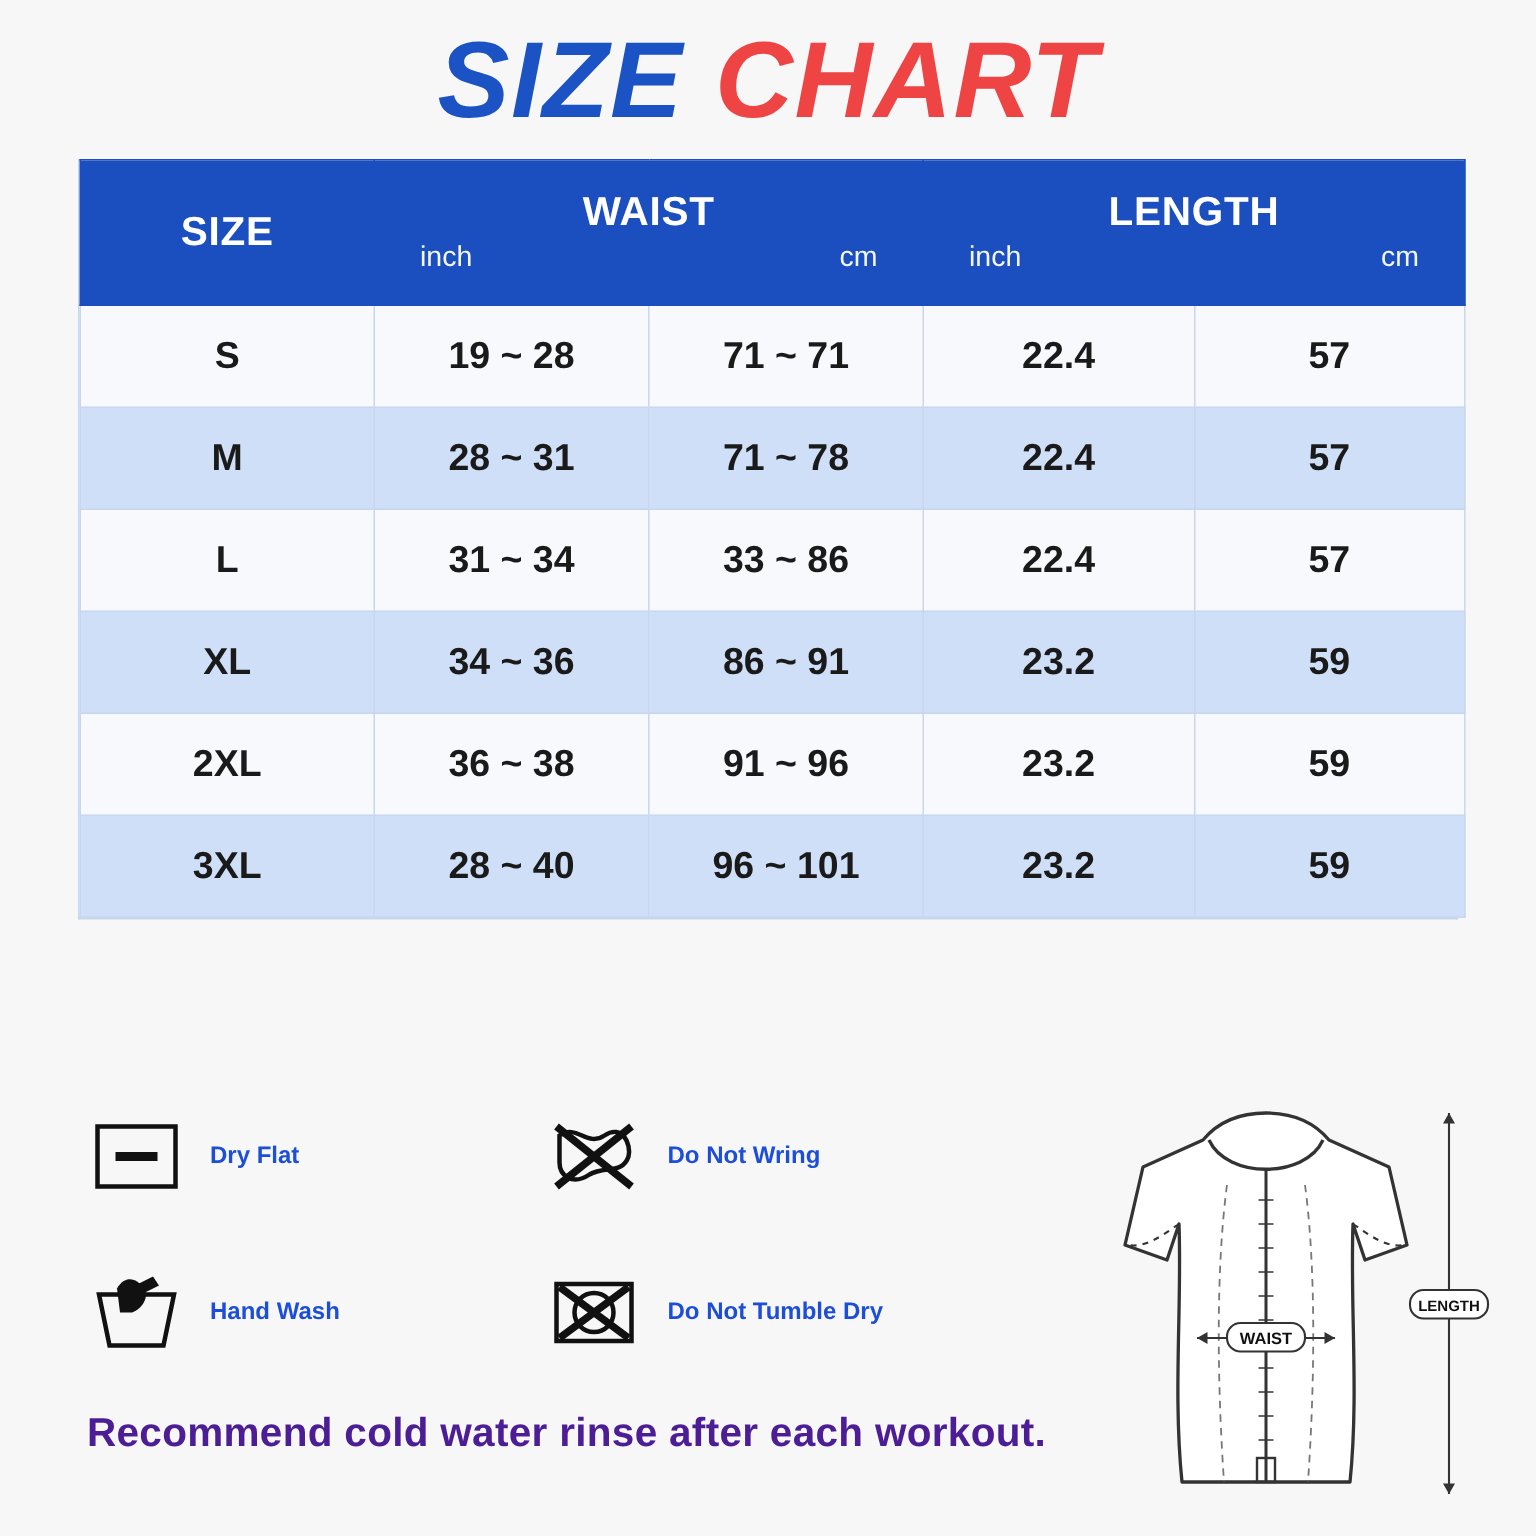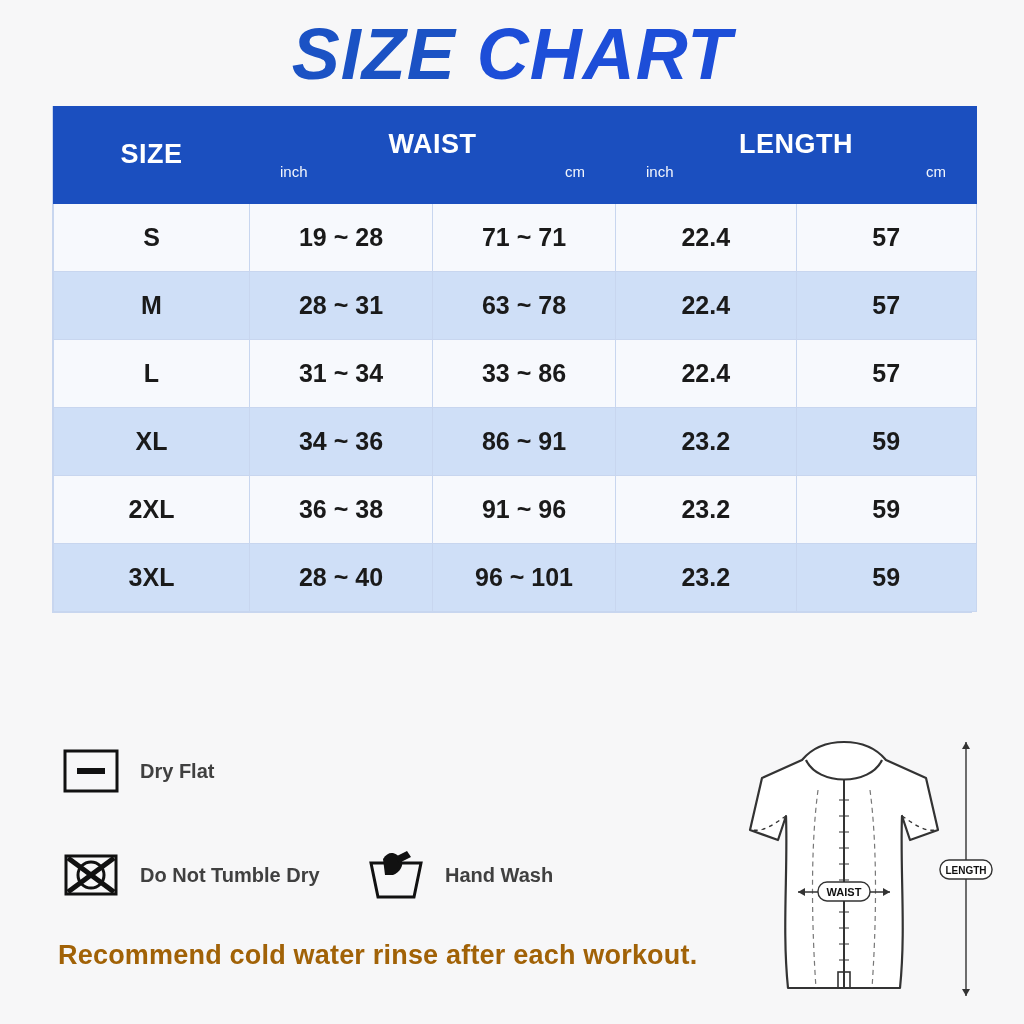--- a/index.html
+++ b/index.html
@@ -20,21 +20,21 @@
   .title {
     text-align: center;
     font-size: 72px;
     font-weight: bold;
     font-style: italic;
     letter-spacing: 1px;
     margin: 18px 0 10px 0;
     line-height: 1.0;
   }
   .title .t1 { color: #1b52c4; }
-  .title .t2 { color: #1d4ed8; }
+  .title .t2 { color: #ef4444; }
 
   
   .table-wrap {
     margin: 16px 52px 0 52px;
     border: 1px solid #c8d6ef;
     border-top: none;
     box-sizing: border-box;
   }
   table.size-chart {
     width: 100%;
@@ -53,21 +53,21 @@
     font-size: 27px;
     font-weight: bold;
     letter-spacing: 0.5px;
     display: block;
     line-height: 1.1;
   }
   .hdr-sub-row {
     display: flex;
     justify-content: space-between;
     padding: 4px 30px 0 30px;
-    font-size: 15px;
+    font-size: 19px;
     font-weight: normal;
   }
   .hdr-sub-row span { opacity: 0.95; }
   .col-size { width: 195px; }
   .col-waist { width: 365px; }
   .col-length { width: 360px; }
 
   table.size-chart td {
     border: 1px solid #c8d6ef;
     text-align: center;
@@ -101,42 +101,42 @@
   .care-icon {
     width: 62px;
     height: 62px;
     flex: 0 0 62px;
     display: flex;
     align-items: center;
     justify-content: center;
   }
   .care-label {
     margin-left: 18px;
-    font-size: 20px;
-    font-weight: bold;
-    color: #404040;
+    font-size: 16px;
+    font-weight: bold;
+    color: #1d4ed8;
   }
 
   
   .garment {
     position: absolute;
     right: 30px;
     top: 720px;
     width: 300px;
     height: 300px;
   }
 
   
   .note {
     position: absolute;
     left: 58px;
     top: 940px;
     font-size: 27px;
     font-weight: bold;
-    color: #a16207;
+    color: #4c1d95;
     letter-spacing: 0.2px;
   }
 </style>
 </head>
 <body>
 
 <div class="title">
   <span class="t1">SIZE</span>
   <span class="t2">CHART</span>
 </div>
@@ -168,21 +168,21 @@
       <tr class="odd">
         <td class="size-cell">S</td>
         <td>19 ~ 28</td>
         <td>71 ~ 71</td>
         <td>22.4</td>
         <td>57</td>
       </tr>
       <tr class="even">
         <td class="size-cell">M</td>
         <td>28 ~ 31</td>
-        <td>63 ~ 78</td>
+        <td>71 ~ 78</td>
         <td>22.4</td>
         <td>57</td>
       </tr>
       <tr class="odd">
         <td class="size-cell">L</td>
         <td>31 ~ 34</td>
         <td>33 ~ 86</td>
         <td>22.4</td>
         <td>57</td>
       </tr>
@@ -217,44 +217,54 @@
     <div class="care-item">
       <span class="care-icon">
         <svg width="58" height="46" viewBox="0 0 58 46">
           <rect x="3" y="3" width="52" height="40" fill="none" stroke="#111" stroke-width="3"></rect>
           <rect x="15" y="20" width="28" height="6" fill="#111"></rect>
         </svg>
       </span>
       <span class="care-label">Dry Flat</span>
     </div>
 
+    <div class="care-item">
+      <span class="care-icon">
+        <svg width="62" height="52" viewBox="0 0 62 52">
+          <path d="M8 12 C20 4, 26 20, 38 12 C50 4, 56 18, 54 26 C50 38, 38 32, 28 38 C16 46, 8 38, 8 30 Z" fill="none" stroke="#111" stroke-width="3"></path>
+          <line x1="6" y1="6" x2="56" y2="46" stroke="#111" stroke-width="5"></line>
+          <line x1="56" y1="6" x2="6" y2="46" stroke="#111" stroke-width="5"></line>
+        </svg>
+      </span>
+      <span class="care-label">Do Not Wring</span>
+    </div>
   </div>
 
   <div class="care-row">
+    <div class="care-item">
+      <span class="care-icon">
+        <svg width="58" height="52" viewBox="0 0 58 52">
+          <path d="M4 14 L54 14 L47 48 L11 48 Z" fill="none" stroke="#111" stroke-width="3"></path>
+          <path d="M16 10 C22 0, 30 4, 34 10 C38 16, 32 24, 26 26 L18 26 Z" fill="#111"></path>
+          <path d="M28 8 L40 2 L44 8 L32 14 Z" fill="#111"></path>
+        </svg>
+      </span>
+      <span class="care-label">Hand Wash</span>
+    </div>
+
     <div class="care-item">
       <span class="care-icon">
         <svg width="58" height="50" viewBox="0 0 58 50">
           <rect x="4" y="6" width="50" height="38" fill="none" stroke="#111" stroke-width="3"></rect>
           <circle cx="29" cy="25" r="13" fill="none" stroke="#111" stroke-width="3"></circle>
           <line x1="6" y1="8" x2="52" y2="42" stroke="#111" stroke-width="5"></line>
           <line x1="52" y1="8" x2="6" y2="42" stroke="#111" stroke-width="5"></line>
         </svg>
       </span>
       <span class="care-label">Do Not Tumble Dry</span>
-    </div>
-
-    <div class="care-item">
-      <span class="care-icon">
-        <svg width="58" height="52" viewBox="0 0 58 52">
-          <path d="M4 14 L54 14 L47 48 L11 48 Z" fill="none" stroke="#111" stroke-width="3"></path>
-          <path d="M16 10 C22 0, 30 4, 34 10 C38 16, 32 24, 26 26 L18 26 Z" fill="#111"></path>
-          <path d="M28 8 L40 2 L44 8 L32 14 Z" fill="#111"></path>
-        </svg>
-      </span>
-      <span class="care-label">Hand Wash</span>
     </div>
   </div>
 </div>
 
 <div class="garment">
   <svg width="300" height="300" viewBox="0 0 300 300">
 
     <path d="M108 40 C118 28, 132 22, 150 22 C168 22, 182 28, 192 40
              L232 58 L244 110 L216 120 L208 96
              C206 150, 212 210, 206 268

